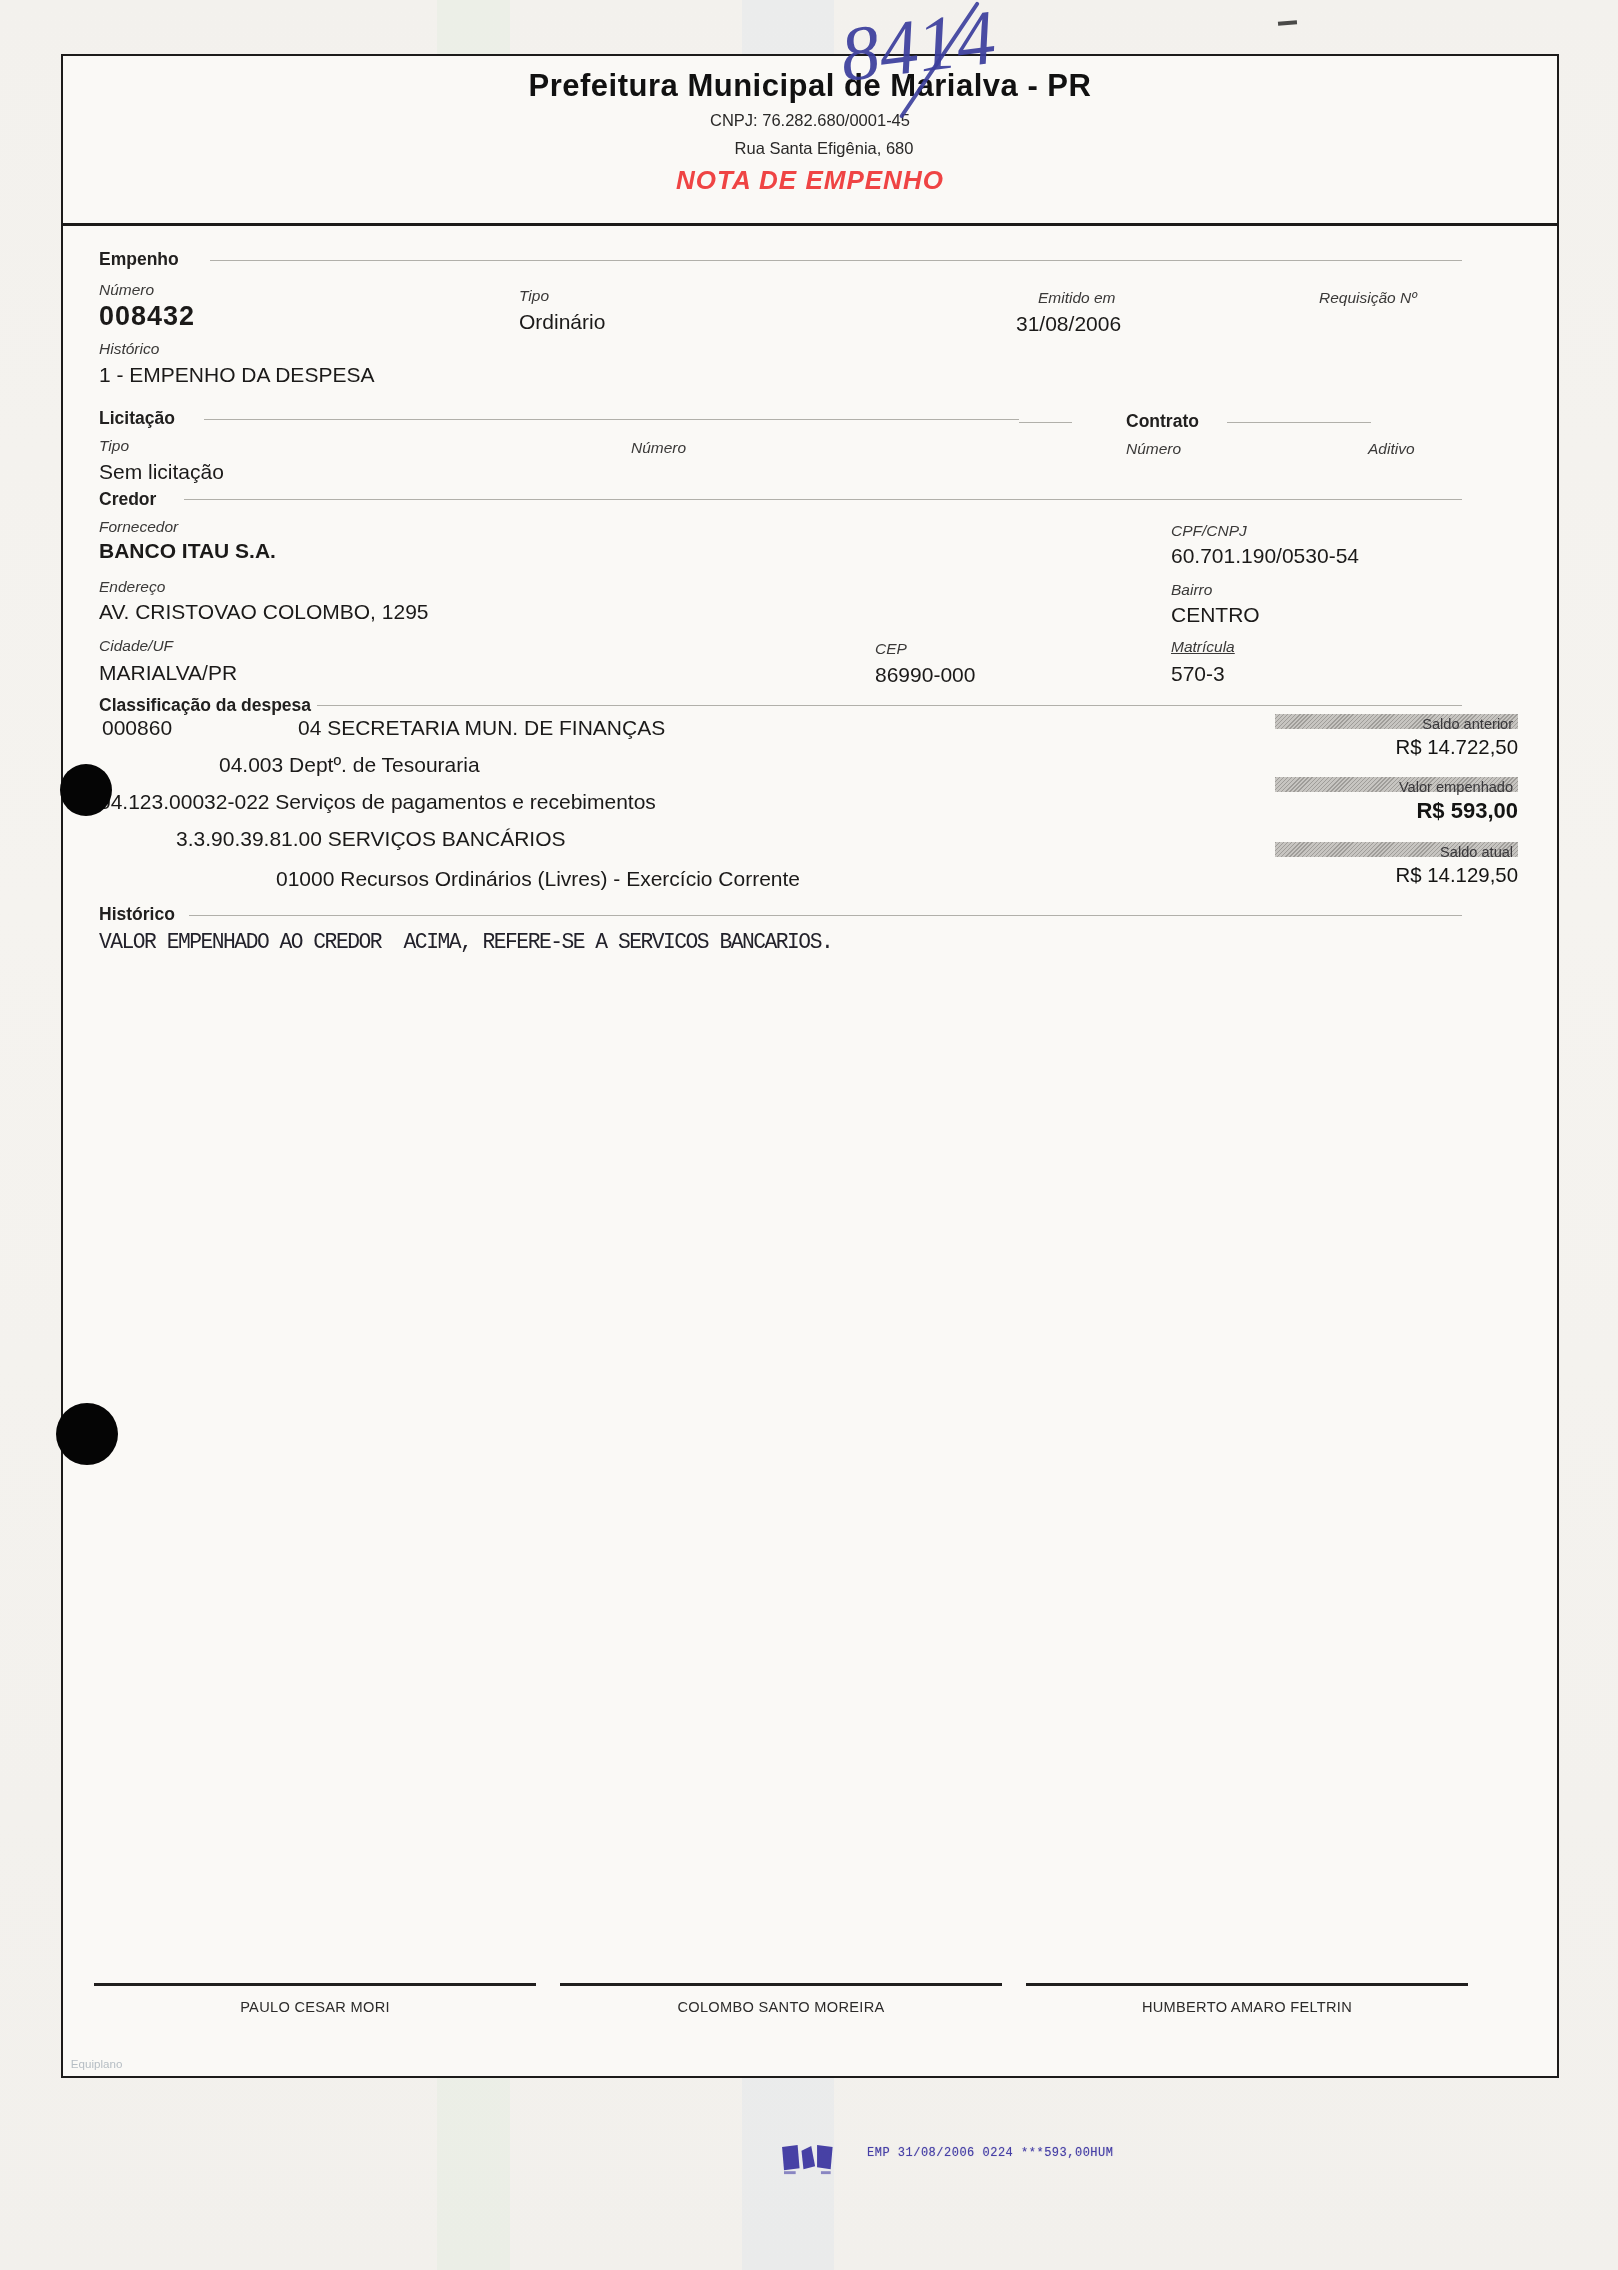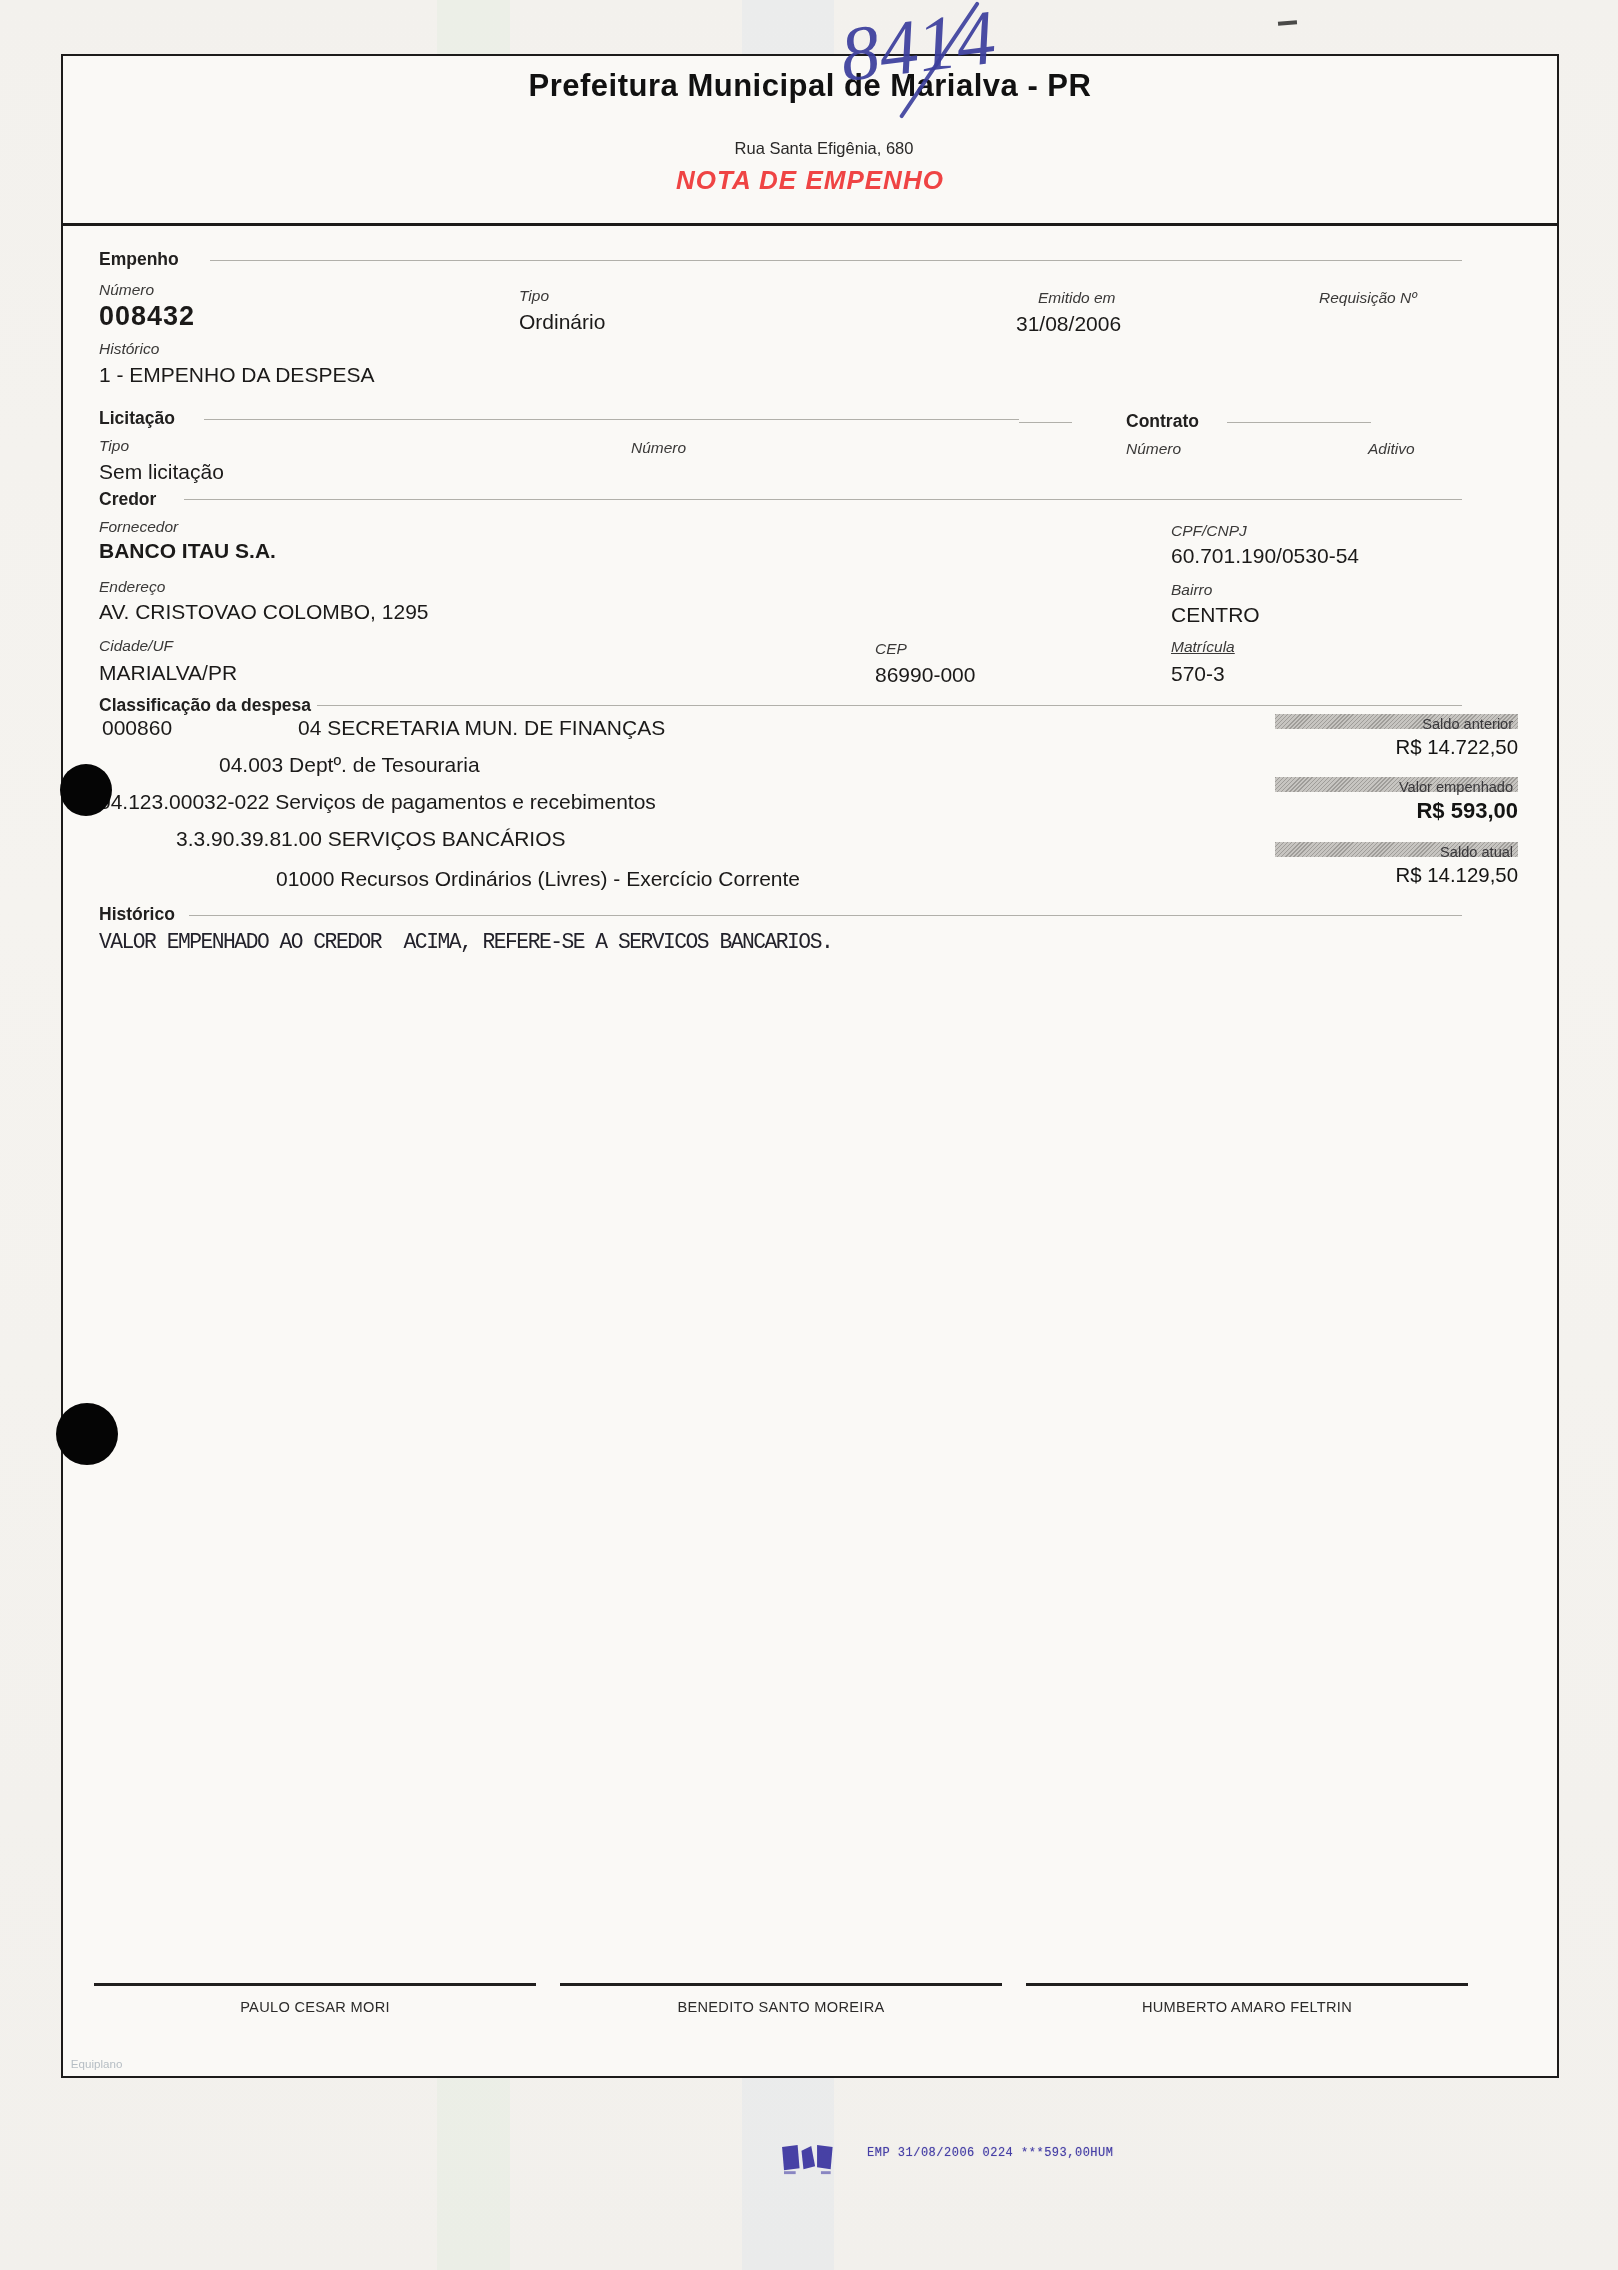--- a/index.html
+++ b/index.html
@@ -65,20 +65,21 @@
   <svg class="abs" style="left:830px; top:0; z-index:40;" width="213" height="121" viewBox="0 0 220 125">
     <text x="12" y="78" font-size="80" font-style="italic" font-family="Liberation Serif, serif" fill="#3b3e9d" opacity="0.92" transform="rotate(-7 60 60)">8414</text>
     <line x1="152" y1="4" x2="74" y2="120" stroke="#3b3e9d" stroke-width="4" stroke-linecap="round" opacity="0.9"></line>
   </svg>
 
   <div class="artifact-dash" style="left:1278px; top:21.3px; width:19.4px; height:3.9px;"></div>
 
   <div class="frame">
 
     <div class="abs center title" style="top:11.6px;">Prefeitura Municipal de Marialva - PR</div>
+    <div class="abs center sub" style="top:55px;">CNPJ: 76.282.680/0001-45</div>
     <div class="abs center sub" style="top:83px;padding-left:28px;">Rua Santa Efigênia, 680</div>
     <div class="abs center doc-title" style="top:109px;">NOTA DE EMPENHO</div>
     <div class="divider" style="top:167px;"></div>
 
     <div class="abs sec-label" style="left:36px; top:193px;">Empenho</div>
     <div class="rule" style="left:147px; top:204px; width:1252px;"></div>
 
     <div class="abs flabel" style="left:36px; top:225px;">Número</div>
     <div class="abs fvalue big-num" style="left:36px; top:245px;">008432</div>
 
@@ -150,21 +151,21 @@
     <div class="money-val" style="top:808px;">R$ 14.129,50</div>
 
     <div class="abs sec-label" style="left:36px; top:848px;">Histórico</div>
     <div class="rule" style="left:126px; top:859px; width:1273px;"></div>
     <div class="abs mono hist-text" style="left:36px; top:874px;">VALOR EMPENHADO AO CREDOR  ACIMA, REFERE-SE A SERVICOS BANCARIOS.</div>
 
     <div class="sig-line" style="left:31px; top:1927px;"></div>
     <div class="sig-line" style="left:497px; top:1927px;"></div>
     <div class="sig-line" style="left:963px; top:1927px;"></div>
     <div class="sig-name" style="left:31px; top:1943px;">PAULO CESAR MORI</div>
-    <div class="sig-name" style="left:497px; top:1943px;">BENEDITO SANTO MOREIRA</div>
+    <div class="sig-name" style="left:497px; top:1943px;">COLOMBO SANTO MOREIRA</div>
     <div class="sig-name" style="left:963px; top:1943px;">HUMBERTO AMARO FELTRIN</div>
 
     <div class="abs watermark" style="left:7.8px; top:2001px;">Equiplano</div>
   </div>
 
   <div class="hole" style="left:60px; top:764px; width:52px; height:52px;"></div>
   <div class="hole" style="left:56px; top:1403px; width:62px; height:62px;"></div>
 
   <svg class="abs" style="left:782px; top:2143px;" width="74" height="35" viewBox="0 0 76 36">
     <g fill="#3a33a0" opacity="0.92">

